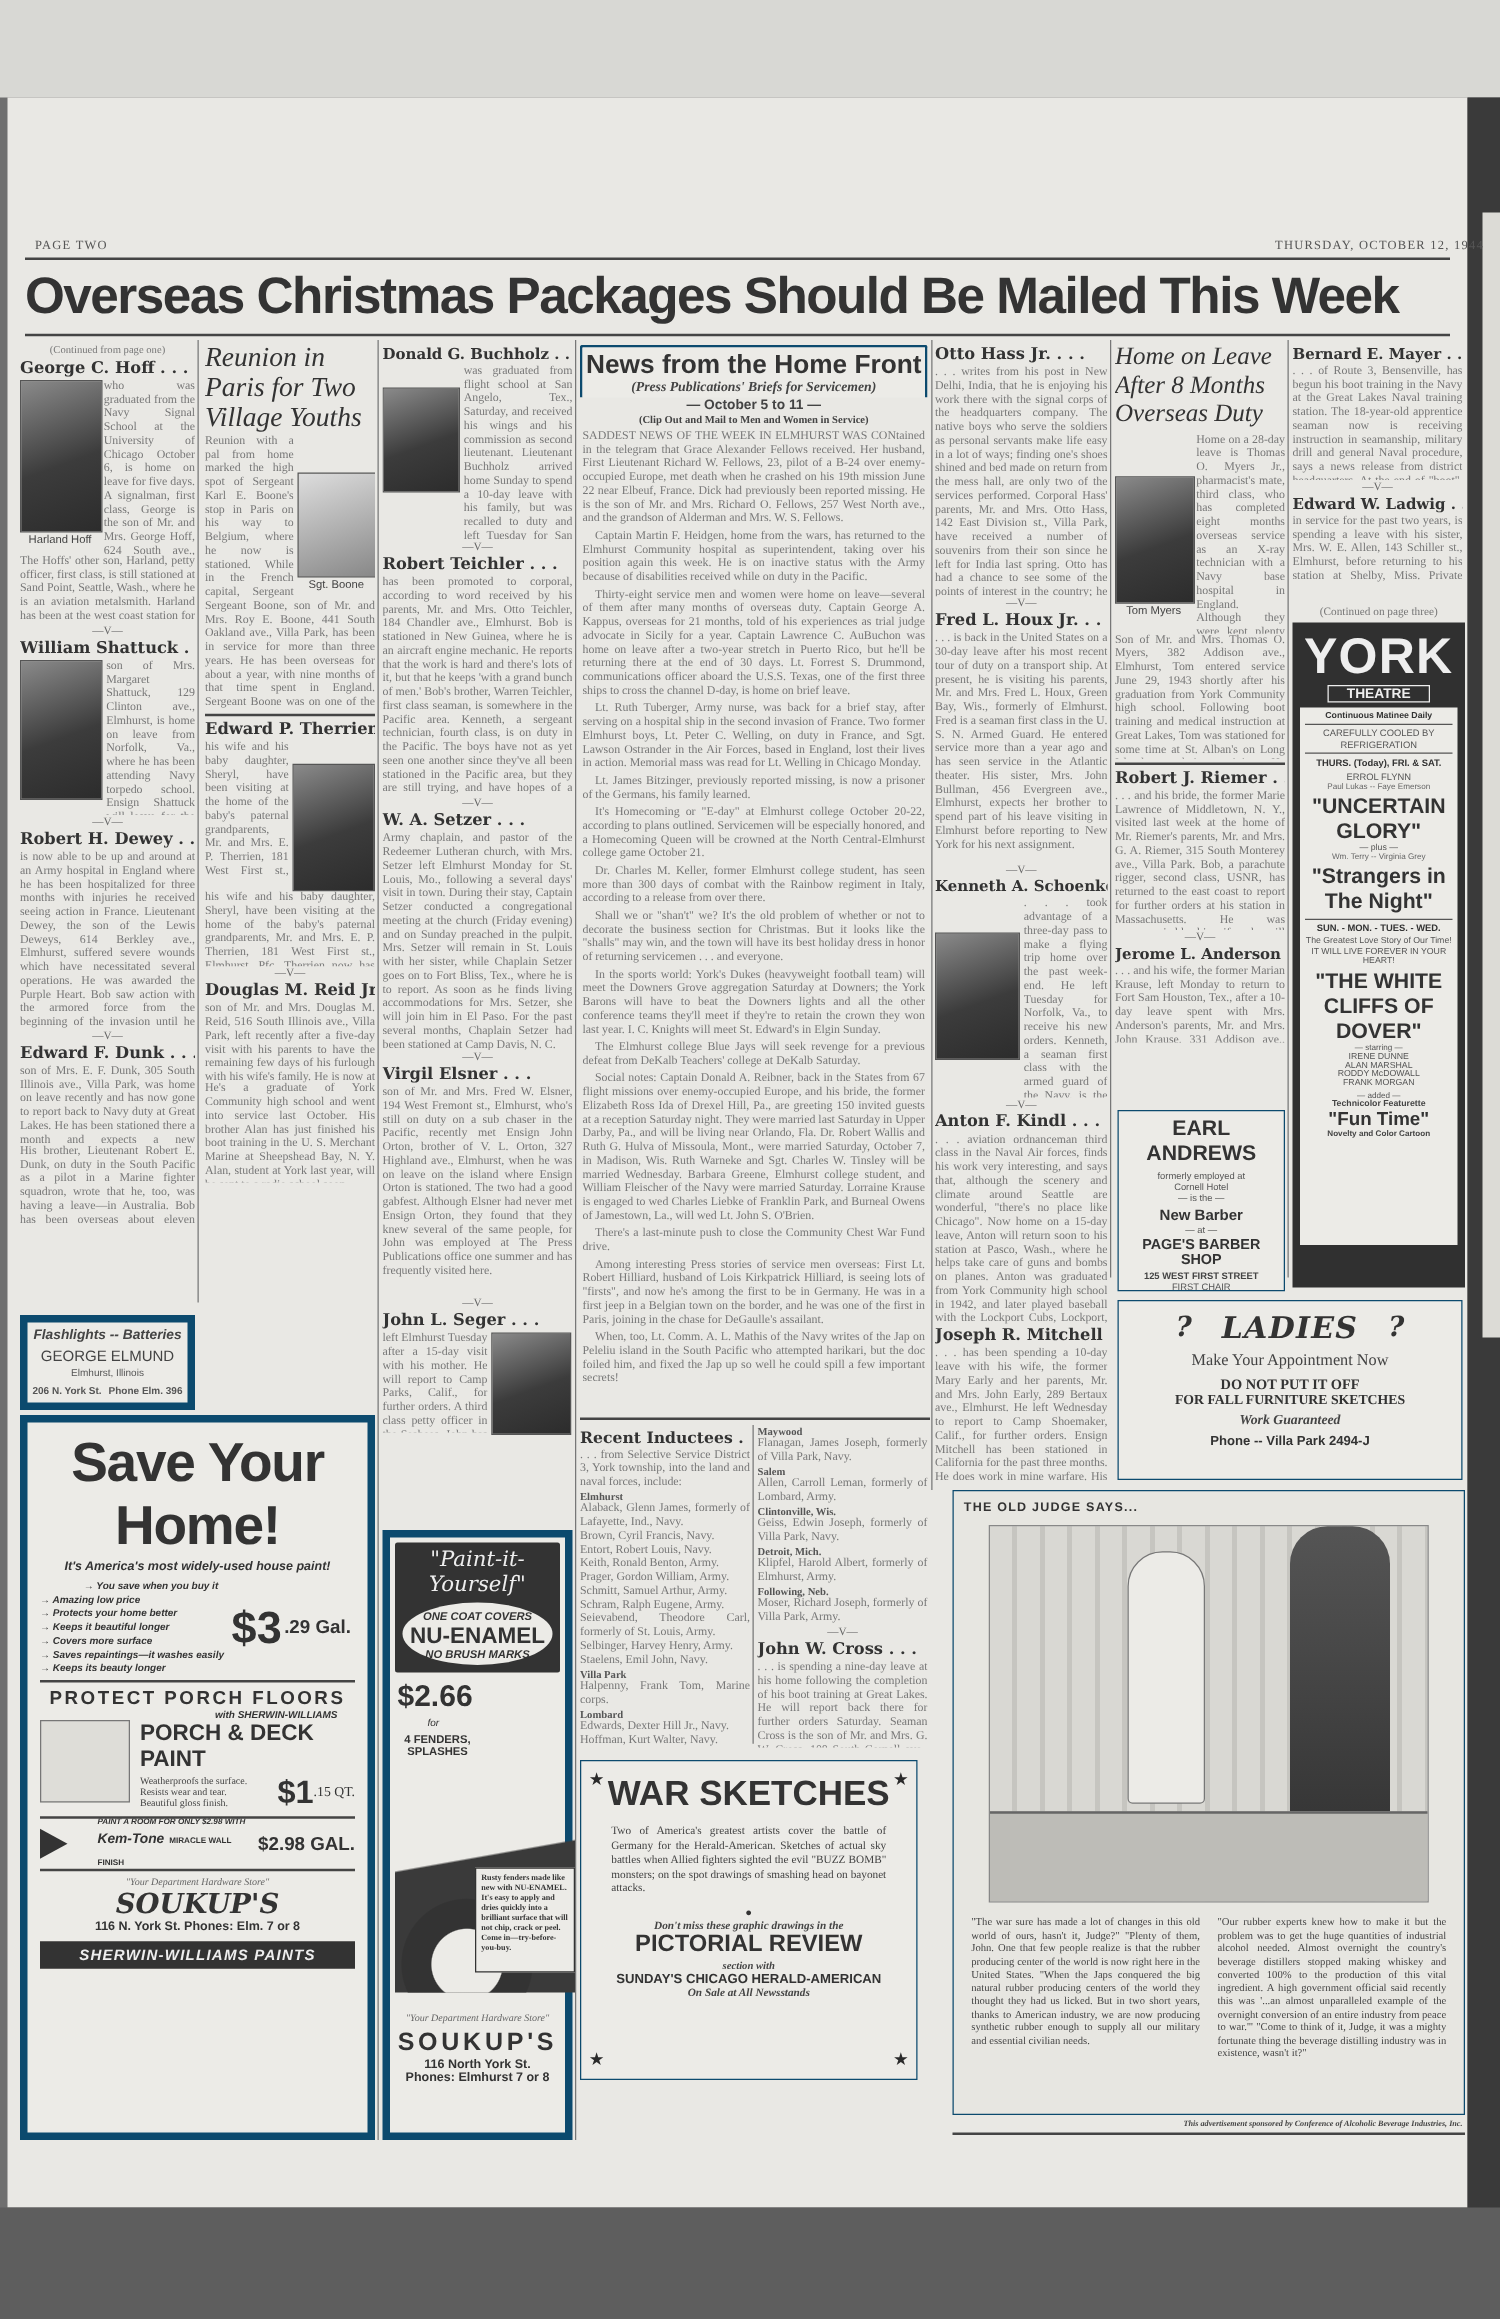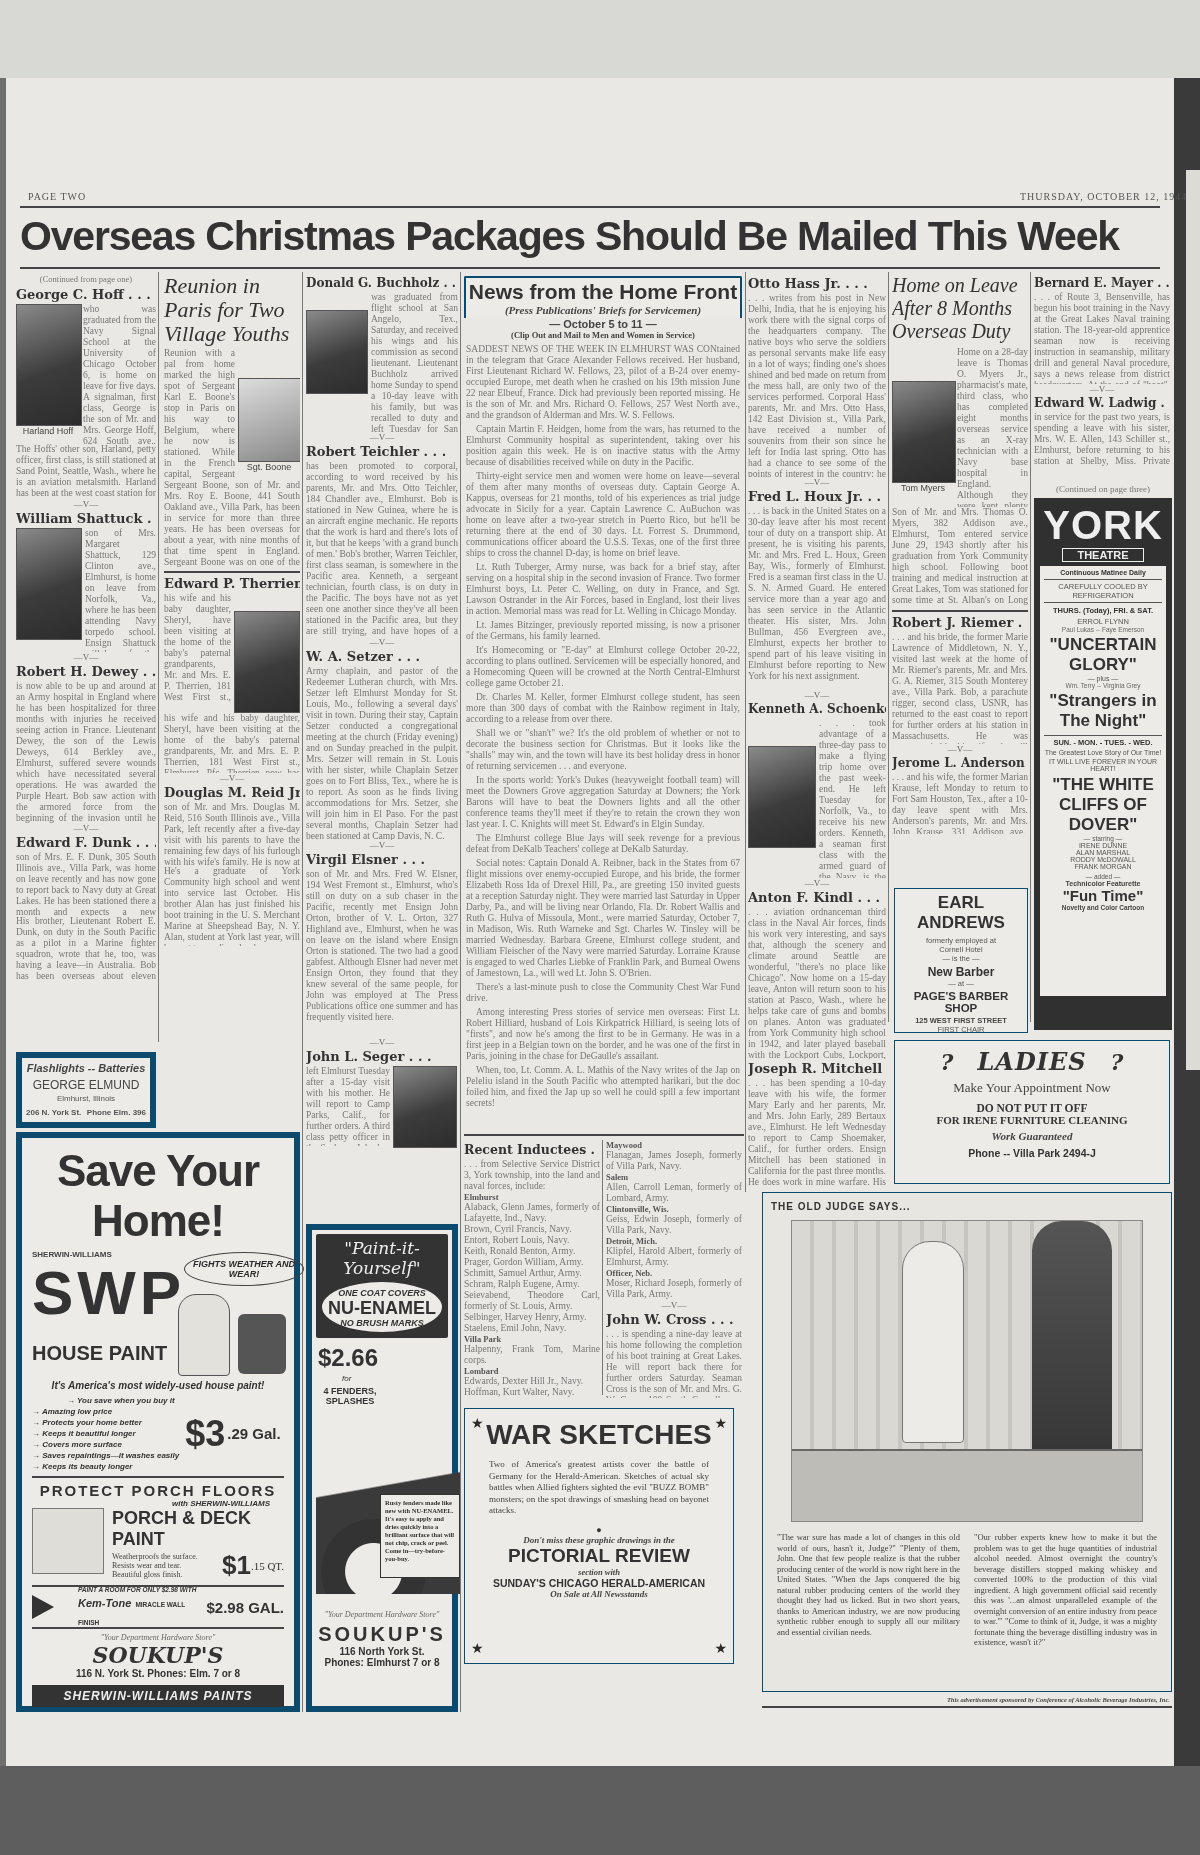--- a/index.html
+++ b/index.html
@@ -105,28 +105,20 @@
   </div>
   <p class="body" style="height:60px;overflow:hidden;">his wife and his baby daughter, Sheryl, have been visiting at the home of the baby's paternal grandparents, Mr. and Mrs. E. P. Therrien, 181 West First st., Elmhurst. Pfc. Therrien now has returned to Camp Atterbury, Ind., where his family will join him later. Private Therrien was taken out of the infantry and put into a service unit after his recovery from leg fractures suffered a year ago. At the present time Edward is teaching illiterates; he has been stationed at the Indiana camp for the past two months. Mrs. Therrien and Sheryl will remain in Elmhurst for the present.</p>
   <div class="vsep">—V—</div>
   <div class="hd">Douglas M. Reid Jr. . .</div>
   <p class="body" style="height:64px;overflow:hidden;">son of Mr. and Mrs. Douglas M. Reid, 516 South Illinois ave., Villa Park, left recently after a five-day visit with his parents to have the remaining few days of his furlough with his wife's family. He is now at a primary flight school.</p>
   <p class="body" style="height:80px;overflow:hidden;">He's a graduate of York Community high school and went into service last October. His brother Alan has just finished his boot training in the U. S. Merchant Marine at Sheepshead Bay, N. Y. Alan, student at York last year, will be sent to a radio school soon.</p>
 </div>
 
 <div class="box" style="left:16px;top:1132px;width:284px;height:580px;padding:6px 10px;">
   <div class="cond center" style="font-size:44px;font-weight:bold;color:#333;letter-spacing:-1px;line-height:50px;margin-top:2px;">Save Your Home!</div>
-  <div style="position:relative;height:128px;margin-top:4px;">
-    <div class="sans" style="position:absolute;left:0;top:0;font-size:8px;font-weight:bold;color:#444;">SHERWIN-WILLIAMS</div>
-    <div class="cond" style="position:absolute;left:0;top:8px;font-size:62px;font-weight:bold;color:#333;line-height:70px;letter-spacing:4px;">SWP</div>
-    <div class="cond" style="position:absolute;left:0;top:92px;font-size:20px;font-weight:bold;color:#333;">HOUSE PAINT</div>
-    <div class="sans" style="position:absolute;left:152px;top:2px;width:120px;height:34px;border:1.5px solid #444;border-radius:50%;font-size:9px;font-style:italic;font-weight:bold;text-align:center;padding-top:6px;box-sizing:border-box;">FIGHTS WEATHER AND WEAR!</div>
-    <div style="position:absolute;left:146px;top:44px;width:50px;height:80px;border:1px solid #555;border-radius:18px 18px 4px 4px;background:#e2e1dc;"></div>
-    <div style="position:absolute;left:206px;top:64px;width:48px;height:60px;background:#555;border-radius:6px;"></div>
-  </div>
   <div class="sans center" style="font-size:10px;font-style:italic;font-weight:bold;color:#333;margin-top:2px;">It's America's most widely-used house paint!</div>
   <div style="display:flex;margin-top:4px;">
     <div style="width:150px;">
       <div class="sans" style="font-size:8px;font-weight:bold;font-style:italic;line-height:11px;color:#333;margin-left:35px;">→ <span>You save when you buy it</span></div>
       <div class="sans" style="font-size:8px;font-weight:bold;font-style:italic;line-height:11px;color:#333;">→ <span>Amazing low price</span></div>
       <div class="sans" style="font-size:8px;font-weight:bold;font-style:italic;line-height:11px;color:#333;">→ <span>Protects your home better</span></div>
       <div class="sans" style="font-size:8px;font-weight:bold;font-style:italic;line-height:11px;color:#333;">→ <span>Keeps it beautiful longer</span></div>
       <div class="sans" style="font-size:8px;font-weight:bold;font-style:italic;line-height:11px;color:#333;">→ <span>Covers more surface</span></div>
       <div class="sans" style="font-size:8px;font-weight:bold;font-style:italic;line-height:11px;color:#333;">→ <span>Saves repaintings—it washes easily</span></div>
       <div class="sans" style="font-size:8px;font-weight:bold;font-style:italic;line-height:11px;color:#333;">→ <span>Keeps its beauty longer</span></div>
@@ -262,21 +254,21 @@
 <div class="vline" style="left:602px;top:1140px;height:255px;"></div>
 <div class="col" style="left:606px;top:1140px;width:136px;height:258px;">
   <div style="font-size:8.5px;font-weight:bold;color:#555;">Maywood</div>
   <div class="body">Flanagan, James Joseph, formerly of Villa Park, Navy.</div>
   <div style="font-size:8.5px;font-weight:bold;color:#555;">Salem</div>
   <div class="body">Allen, Carroll Leman, formerly of Lombard, Army.</div>
   <div style="font-size:8.5px;font-weight:bold;color:#555;">Clintonville, Wis.</div>
   <div class="body">Geiss, Edwin Joseph, formerly of Villa Park, Navy.</div>
   <div style="font-size:8.5px;font-weight:bold;color:#555;">Detroit, Mich.</div>
   <div class="body">Klipfel, Harold Albert, formerly of Elmhurst, Army.</div>
-  <div style="font-size:8.5px;font-weight:bold;color:#555;">Officer, Neb.</div>
+  <div style="font-size:8.5px;font-weight:bold;color:#555;">Following, Neb.</div>
   <div class="body">Moser, Richard Joseph, formerly of Villa Park, Army.</div>
   <div class="vsep">—V—</div>
   <div class="hd">John W. Cross . . .</div>
   <p class="body">. . . is spending a nine-day leave at his home following the completion of his boot training at Great Lakes. He will report back there for further orders Saturday. Seaman Cross is the son of Mr. and Mrs. G. W. Cross, 108 South Cornell ave., Villa Park. His brother, Technical Sergeant George W. Cross, is now somewhere in France.</p>
 </div>
 
 <div class="box" style="left:464px;top:1408px;width:270px;height:256px;padding:10px 16px;border-width:1.5px;">
   <div style="position:absolute;left:6px;top:6px;font-size:14px;">★</div>
   <div style="position:absolute;right:6px;top:6px;font-size:14px;">★</div>
   <div style="position:absolute;left:6px;bottom:6px;font-size:14px;">★</div>
@@ -382,21 +374,21 @@
 </div>
 
 <div class="box" style="left:894px;top:1040px;width:276px;height:144px;padding:6px 10px;border-width:1.5px;">
   <div style="display:flex;justify-content:center;align-items:center;gap:24px;">
     <span style="font-family:'DejaVu Serif',serif;font-size:22px;font-weight:bold;font-style:italic;color:#333;">?</span>
     <span style="font-family:'DejaVu Serif',serif;font-size:24px;font-weight:bold;font-style:italic;color:#333;letter-spacing:1px;">LADIES</span>
     <span style="font-family:'DejaVu Serif',serif;font-size:22px;font-weight:bold;font-style:italic;color:#333;">?</span>
   </div>
   <div class="center" style="font-size:13px;color:#444;margin-top:4px;">Make Your Appointment Now</div>
   <div class="center" style="font-size:11.5px;font-weight:bold;color:#333;margin-top:6px;">DO NOT PUT IT OFF</div>
-  <div class="center" style="font-size:11px;font-weight:bold;color:#333;">FOR IRENE FURNITURE CLEANING</div>
+  <div class="center" style="font-size:11px;font-weight:bold;color:#333;">FOR FALL FURNITURE SKETCHES</div>
   <div class="center" style="font-size:11px;font-weight:bold;font-style:italic;color:#444;margin-top:4px;">Work Guaranteed</div>
   <div class="sans center" style="font-size:10.5px;font-weight:bold;color:#333;margin-top:5px;">Phone -- Villa Park 2494-J</div>
 </div>
 
 <div class="box" style="left:762px;top:1192px;width:410px;height:500px;padding:8px;border-width:1.5px;background:#e7e6e1;">
   <div class="sans" style="font-size:10px;font-weight:bold;color:#333;letter-spacing:1px;">THE OLD JUDGE SAYS...</div>
   <div style="margin:8px 20px 0;height:300px;border:1px solid #888;background:repeating-linear-gradient(90deg,#d9d8d3 0 18px,#c6c5c0 18px 22px);position:relative;">
     <div style="position:absolute;left:110px;top:20px;width:60px;height:200px;background:#ecebe7;border:1px solid #777;border-radius:28px 28px 4px 4px;"></div>
     <div style="position:absolute;left:240px;top:0;width:80px;height:296px;background:linear-gradient(#555,#2e2e2e);border-radius:30px 30px 0 0;"></div>
     <div style="position:absolute;left:0;bottom:0;width:100%;height:70px;background:#bdbcb7;border-top:2px solid #666;"></div>

